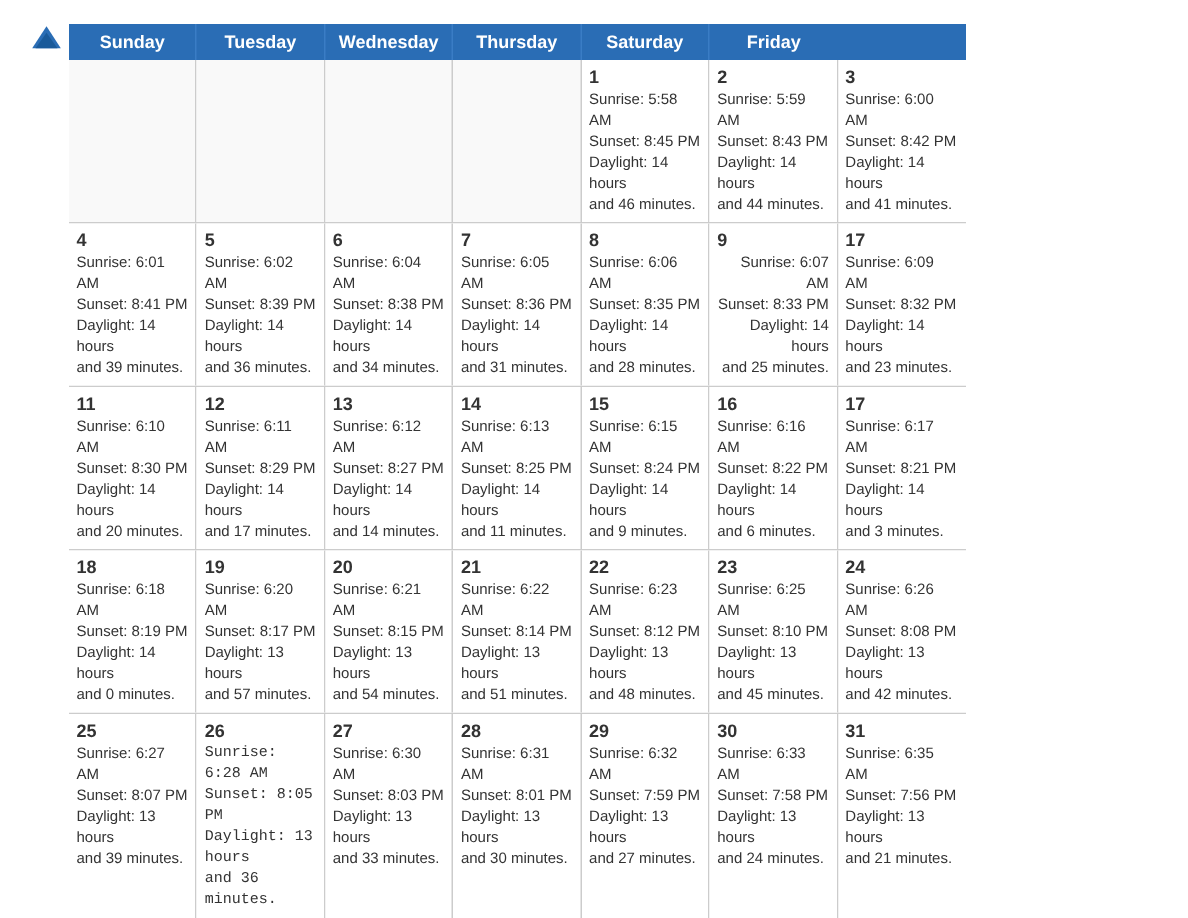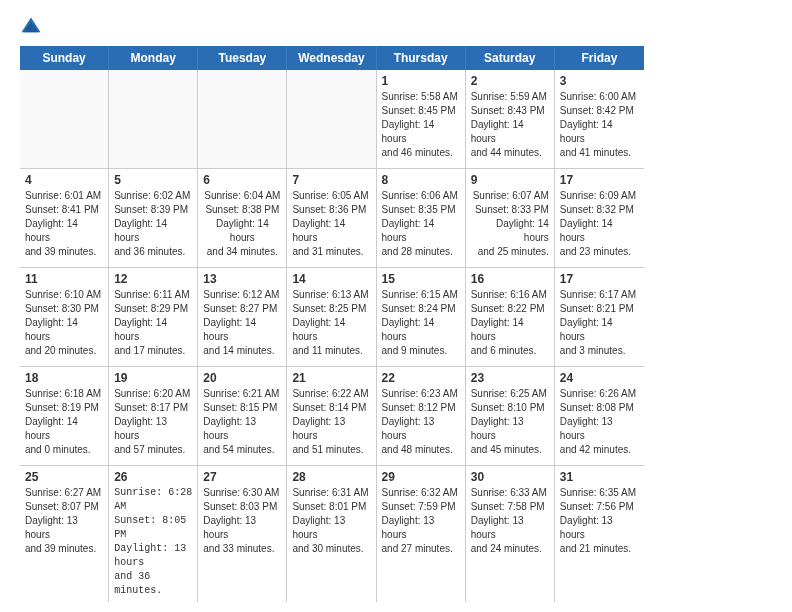--- a/index.html
+++ b/index.html
@@ -8,21 +8,21 @@
       background: #fff;
       width: 792px;
       height: 612px;
       overflow: hidden;
     }
     .page {
       width: 664px;
       height: 612px;
       padding: 16px 20px 10px 20px;
       display: flex;
-      flex-direction: column;
+      flex-direction: row;
     }
     .header {
       display: flex;
       align-items: flex-start;
       justify-content: space-between;
       margin-bottom: 8px;
     }
     .logo {
       display: flex;
       align-items: center;
@@ -133,21 +133,20 @@
     </div>
     <div class="title-block">
       <div class="month-year"></div>
       <div class="location"></div>
     </div>
   </div>
 
   <div class="calendar">
     <div class="cal-header">
         <div class="cal-header-cell">Sunday</div>
-        <div class="cal-header-cell">Monday</div>
         <div class="cal-header-cell">Tuesday</div>
         <div class="cal-header-cell">Wednesday</div>
         <div class="cal-header-cell">Thursday</div>
         <div class="cal-header-cell">Saturday</div>
         <div class="cal-header-cell">Friday</div>
       </div>
     <div class="cal-body">
         <div class="cal-row">
           <div class="cal-cell empty"></div>
           <div class="cal-cell empty"></div>
@@ -185,21 +184,21 @@
           </div>
           <div class="cal-cell">
             <span class="day-num">5</span>
             <div class="cell-text" style="white-space: pre-line;">Sunrise: 6:02 AM
 Sunset: 8:39 PM
 Daylight: 14 hours
 and 36 minutes.</div>
           </div>
           <div class="cal-cell">
             <span class="day-num">6</span>
-            <div class="cell-text" style="white-space: pre-line; text-align: center;">Sunrise: 6:04 AM
+            <div class="cell-text" style="white-space: pre-line;">Sunrise: 6:04 AM
 Sunset: 8:38 PM
 Daylight: 14 hours
 and 34 minutes.</div>
           </div>
           <div class="cal-cell">
             <span class="day-num">7</span>
             <div class="cell-text" style="white-space: pre-line;">Sunrise: 6:05 AM
 Sunset: 8:36 PM
 Daylight: 14 hours
 and 31 minutes.</div>

